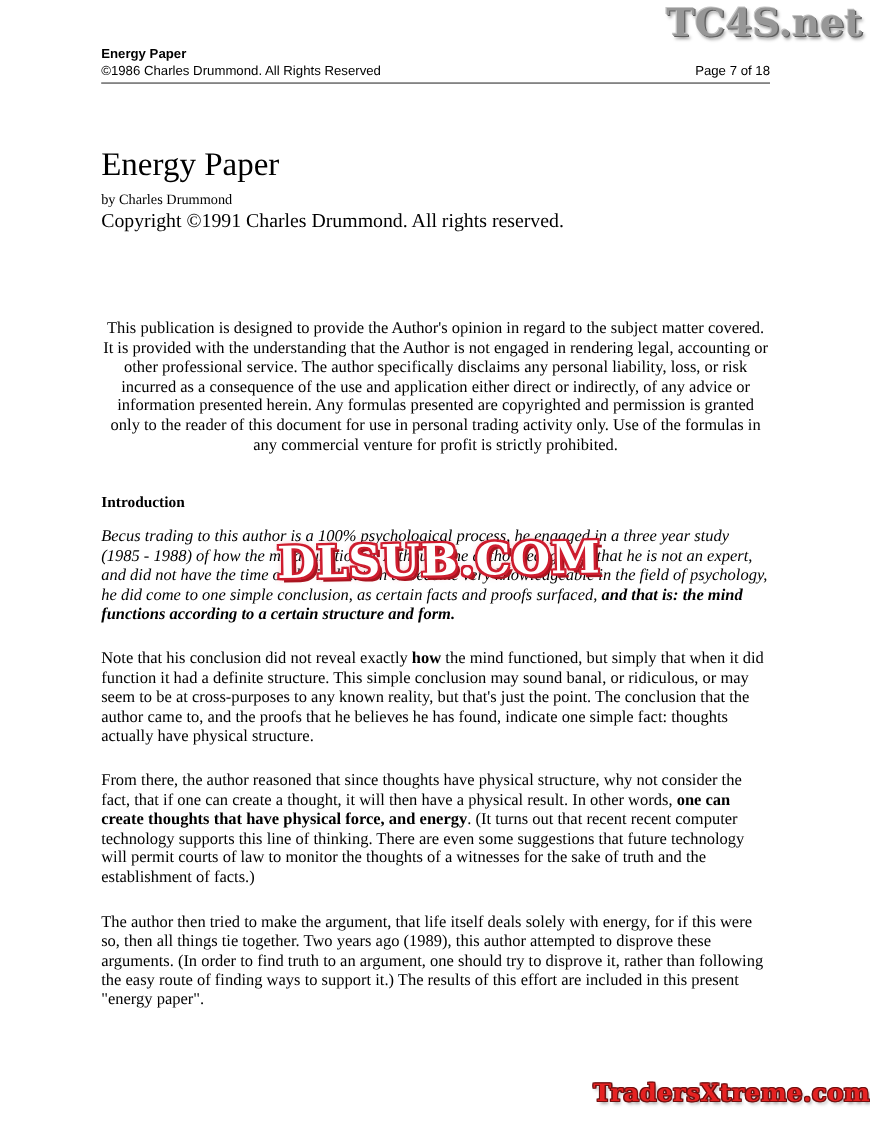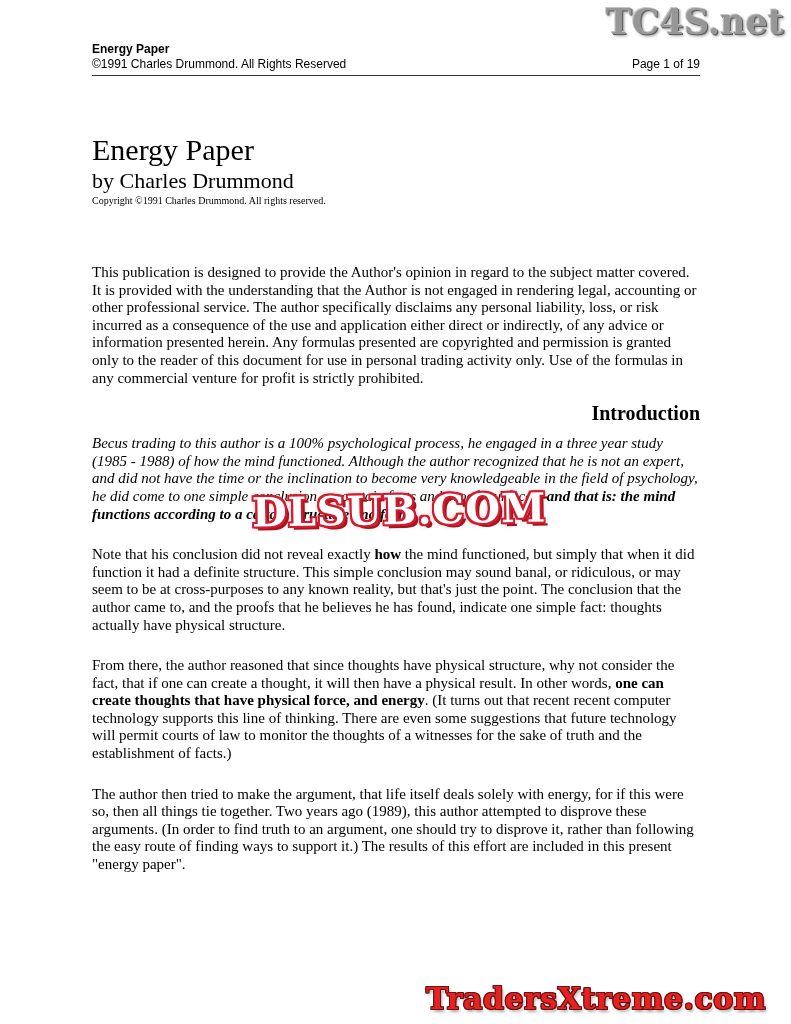--- a/index.html
+++ b/index.html
@@ -73,43 +73,42 @@
 
   h1.doc-title {
     margin-top: 57px;
     font-size: 30px;
     font-weight: normal;
     line-height: 34px;
     font-family: "Liberation Serif", serif;
   }
   .byline {
     margin-top: 4px;
-    font-size: 22px;
+    font-size: 13px;
     line-height: 20px;
   }
   .copyright-line {
     margin-top: 2px;
-    font-size: 10px;
+    font-size: 18px;
     line-height: 15px;
   }
 
   p.body-text {
     font-size: 15px;
     line-height: 17.6px;
     margin-top: 23px;
     text-align: left;
   }
-  p.disclaimer { margin-top: 56px; }
+  p.disclaimer { margin-top: 83px; text-align: center; }
 
   h2.section-heading {
-    margin-top: 16px;
-    font-size: 20px;
+    margin-top: 34px;
+    font-size: 14px;
     font-weight: bold;
     line-height: 20px;
-    text-align: right;
   }
   p.after-heading { margin-top: 12px; font-style: italic; }
 
   
   .stamp-center {
     position: absolute;
     left: 252px;
     top: 486px;
     font-family: "DejaVu Serif", serif;
     font-weight: bold;
@@ -123,47 +122,47 @@
        0   -2px 0 #cf1d2f,  0    2px 0 #cf1d2f,
       -2px  0   0 #cf1d2f,  2px  0   0 #cf1d2f,
        4px  4px 0 #a8141f,
        0    0   6px rgba(207,29,47,0.55);
   }
 
   
   .stamp-footer {
     position: absolute;
     top: 981px;
-    right: 25px;
+    right: 0;
     font-family: "DejaVu Serif", serif;
     font-weight: bold;
-    font-size: 30px;
+    font-size: 22px;
     letter-spacing: 0.5px;
     color: #e52222;
     text-shadow:
       -1px -1px 0 #701010,  1px -1px 0 #701010,
       -1px  1px 0 #701010,  1px  1px 0 #701010,
        0   -1px 0 #701010,  0    1px 0 #701010,
       -1px  0   0 #701010,  1px  0   0 #701010,
        2px  3px 3px rgba(0,0,0,0.35);
   }
 </style>
 </head>
 <body>
 
 <div class="page">
 
   <div class="tc4s-logo">TC4S.net</div>
 
   <div class="header">
     <div>
       <div class="header-title">Energy Paper</div>
-      <div class="header-copy">©1991 Charles Drummond. All Rights Reserved</div>
+      <div class="header-copy">©1986 Charles Drummond. All Rights Reserved</div>
     </div>
-    <div class="header-page">Page 1 of 19</div>
+    <div class="header-page">Page 7 of 18</div>
   </div>
 
   <hr class="rule">
 
   <main>
     <h1 class="doc-title">Energy Paper</h1>
     <div class="byline">by Charles Drummond</div>
     <div class="copyright-line">Copyright ©1991 Charles Drummond. All rights reserved.</div>
 
     <p class="body-text disclaimer">This publication is designed to provide the Author's opinion in regard to the subject matter covered. It is provided with the understanding that the Author is not engaged in rendering legal, accounting or other professional service. The author specifically disclaims any personal liability, loss, or risk incurred as a consequence of the use and application either direct or indirectly, of any advice or information presented herein. Any formulas presented are copyrighted and permission is granted only to the reader of this document for use in personal trading activity only. Use of the formulas in any commercial venture for profit is strictly prohibited.</p>

